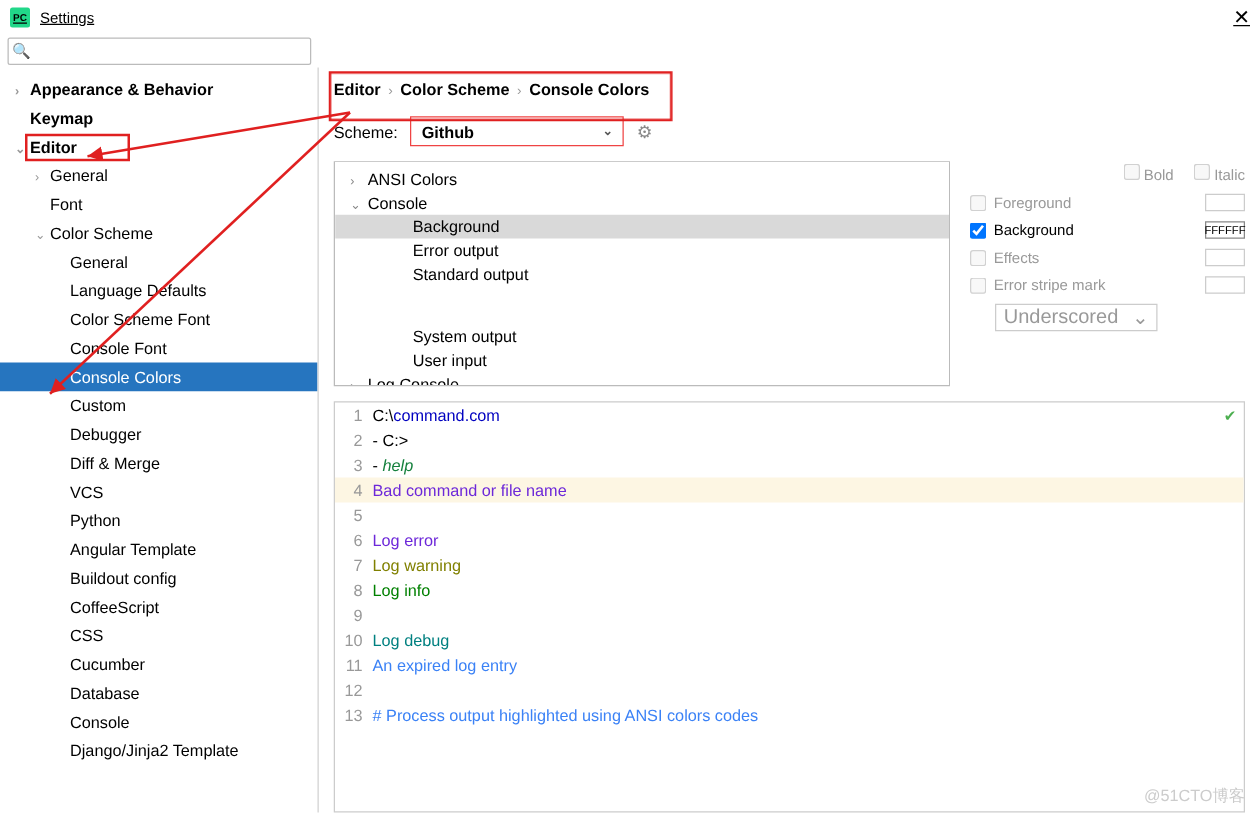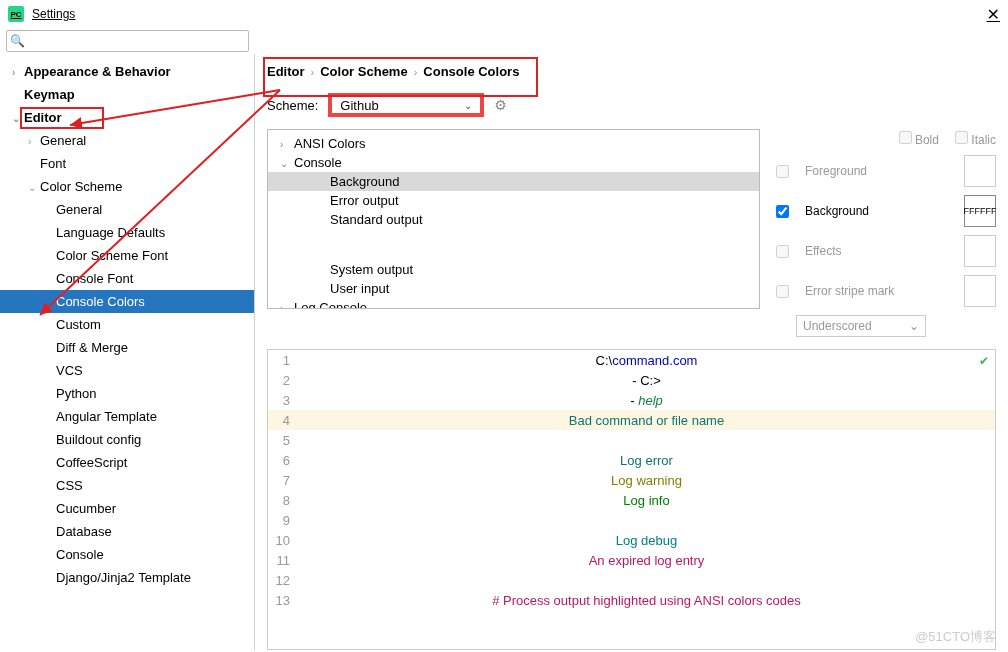--- a/index.html
+++ b/index.html
@@ -26,59 +26,59 @@
 .ind1 { padding-left: 28px; }
 .ind2 { padding-left: 44px; }
 
 .main { flex: 1; display: flex; flex-direction: column; position:relative; }
 .breadcrumb { padding: 10px 12px 8px; font-size: 13px; }
 .breadcrumb b { font-weight: bold; }
 .breadcrumb .sep { color: #999; margin: 0 6px; font-size:11px; }
 
 .scheme-row { padding: 6px 12px 12px; display: flex; align-items: center; gap: 10px; }
 .scheme-row label { font-size: 13px; }
-.scheme-select { width: 156px; height: 24px; border: 4px solid #ef4444; background: #fff; padding: 0 8px; font-weight: normal; font-size:13px; display:flex; align-items:center; justify-content:space-between; }
+.scheme-select { width: 171px; height: 24px; border: 1px solid #ef4444; background: #fff; padding: 0 8px; font-weight: bold; font-size:13px; display:flex; align-items:center; justify-content:space-between; }
 .scheme-select .chev { color:#555; font-size:10px;}
 .gear { color:#888; font-size:14px; }
 
 .redbox1 { position:absolute; border:2px solid #e02020; left:20px; top:107px; width:84px; height:22px; pointer-events:none; z-index:5;}
 .redbox2 { position:absolute; border:2px solid #e02020; left:263px; top:57px; width:275px; height:40px; pointer-events:none; z-index:5;}
 .arrow-svg { position:absolute; left:30px; top:80px; pointer-events:none; z-index:4;}
 
 .mid-row { display:flex; flex:0 0 auto; padding: 0 12px; gap:16px;}
 .cat-tree { flex:1; border:1px solid #bbb; height: 180px; overflow:auto; padding:4px 0; background:#fff;}
 .cat-item { padding: 2px 0 2px 12px; font-size:13px; cursor:pointer; }
 .cat-item .arrow { display:inline-block; width:14px; color:#888; font-size:10px;}
 .cat-item.selected { background:#d9d9d9; }
 .cat-ind2 { padding-left: 48px; }
 
 .props { width: 220px; padding-top:2px; font-size:12px; color:#999;}
-.prop-row { display:flex; align-items:center; margin-bottom:8px; gap:16px;}
+.prop-row { display:flex; align-items:center; margin-bottom:8px; gap:6px;}
 .prop-row input[type=checkbox] { width:13px; height:13px; }
-.swatch { width:32px; height:32px; border:1px solid #ccc; background:#fff; font-size:9px; display:flex; align-items:center; justify-content:center; color:#999;}
+.swatch { width:32px; height:14px; border:1px solid #ccc; background:#fff; font-size:9px; display:flex; align-items:center; justify-content:center; color:#999;}
 .prop-row.active { color:#000; }
 .effects-row { margin-top:4px; }
-.effects-select { width:130px; height:22px; border:1px solid #ccc; color:#999; padding:0 6px; display:flex; align-items:center; justify-content:space-between; margin-left:20px; margin-top:4px; font-size:12px;}
+.effects-select { width:130px; height:22px; border:1px solid #ccc; color:#999; padding:0 6px; display:flex; align-items:center; justify-content:space-between; margin-left:20px; margin-top:4px; font-size:16px;}
 
 .preview { margin: 12px 12px 0; border:1px solid #ccc; flex:1; background:#fff; font-family: Consolas, monospace; font-size:13px; overflow:auto; position:relative;}
 .preview .line { display:flex; min-height:20px; align-items:center;}
 .preview .gutter { width:30px; text-align:right; color:#999; padding-right:8px; flex-shrink:0; user-select:none;}
-.preview .code { flex:1; white-space:pre;text-align:center;}
+.preview .code { flex:1; white-space:pre;}
 .preview .line.hl { background:#fdf6e3; }
 .check-icon { position:absolute; right:6px; top:4px; color:#4caf50; font-size:12px;}
 
 .c-blue { color:#0000c0; }
 .c-black { color:#000; }
 .c-green-i { color:#15803d; font-style:italic; }
-.c-red { color:#0f766e; }
+.c-red { color:#6d28d9; }
 .c-olive { color:#808000; }
 .c-green { color:#008000; }
 .c-nav { color:#0000c0; }
 .c-cyan { color:#008080; }
-.c-gray { color:#be185d; }
+.c-gray { color:#3b82f6; }
 
 .watermark { position:absolute; right:12px; bottom:6px; color:#ccc; font-size:13px; pointer-events:none;}
 </style>
 </head>
 <body>
 
 <div class="titlebar">
   <div class="icon">PC</div>
   <div class="title">Settings</div>
   <div class="close">✕</div>
@@ -98,20 +98,21 @@
       <div class="tree-item bold"><span class="arrow">⌄</span><span>Editor</span></div>
       <div class="tree-item ind1"><span class="arrow">›</span><span>General</span></div>
       <div class="tree-item ind1"><span class="arrow"></span><span>Font</span></div>
       <div class="tree-item ind1"><span class="arrow">⌄</span><span>Color Scheme</span></div>
       <div class="tree-item ind2"><span class="arrow"></span><span>General</span></div>
       <div class="tree-item ind2"><span class="arrow"></span><span>Language Defaults</span></div>
       <div class="tree-item ind2"><span class="arrow"></span><span>Color Scheme Font</span></div>
       <div class="tree-item ind2"><span class="arrow"></span><span>Console Font</span></div>
       <div class="tree-item selected ind2"><span class="arrow"></span><span>Console Colors</span></div>
       <div class="tree-item ind2"><span class="arrow"></span><span>Custom</span></div>
+      <div class="tree-item ind2"><span class="arrow"></span><span>Debugger</span></div>
       <div class="tree-item ind2"><span class="arrow"></span><span>Diff &amp; Merge</span></div>
       <div class="tree-item ind2"><span class="arrow"></span><span>VCS</span></div>
       <div class="tree-item ind2"><span class="arrow"></span><span>Python</span></div>
       <div class="tree-item ind2"><span class="arrow"></span><span>Angular Template</span></div>
       <div class="tree-item ind2"><span class="arrow"></span><span>Buildout config</span></div>
       <div class="tree-item ind2"><span class="arrow"></span><span>CoffeeScript</span></div>
       <div class="tree-item ind2"><span class="arrow"></span><span>CSS</span></div>
       <div class="tree-item ind2"><span class="arrow"></span><span>Cucumber</span></div>
       <div class="tree-item ind2"><span class="arrow"></span><span>Database</span></div>
       <div class="tree-item ind2"><span class="arrow"></span><span>Console</span></div>

